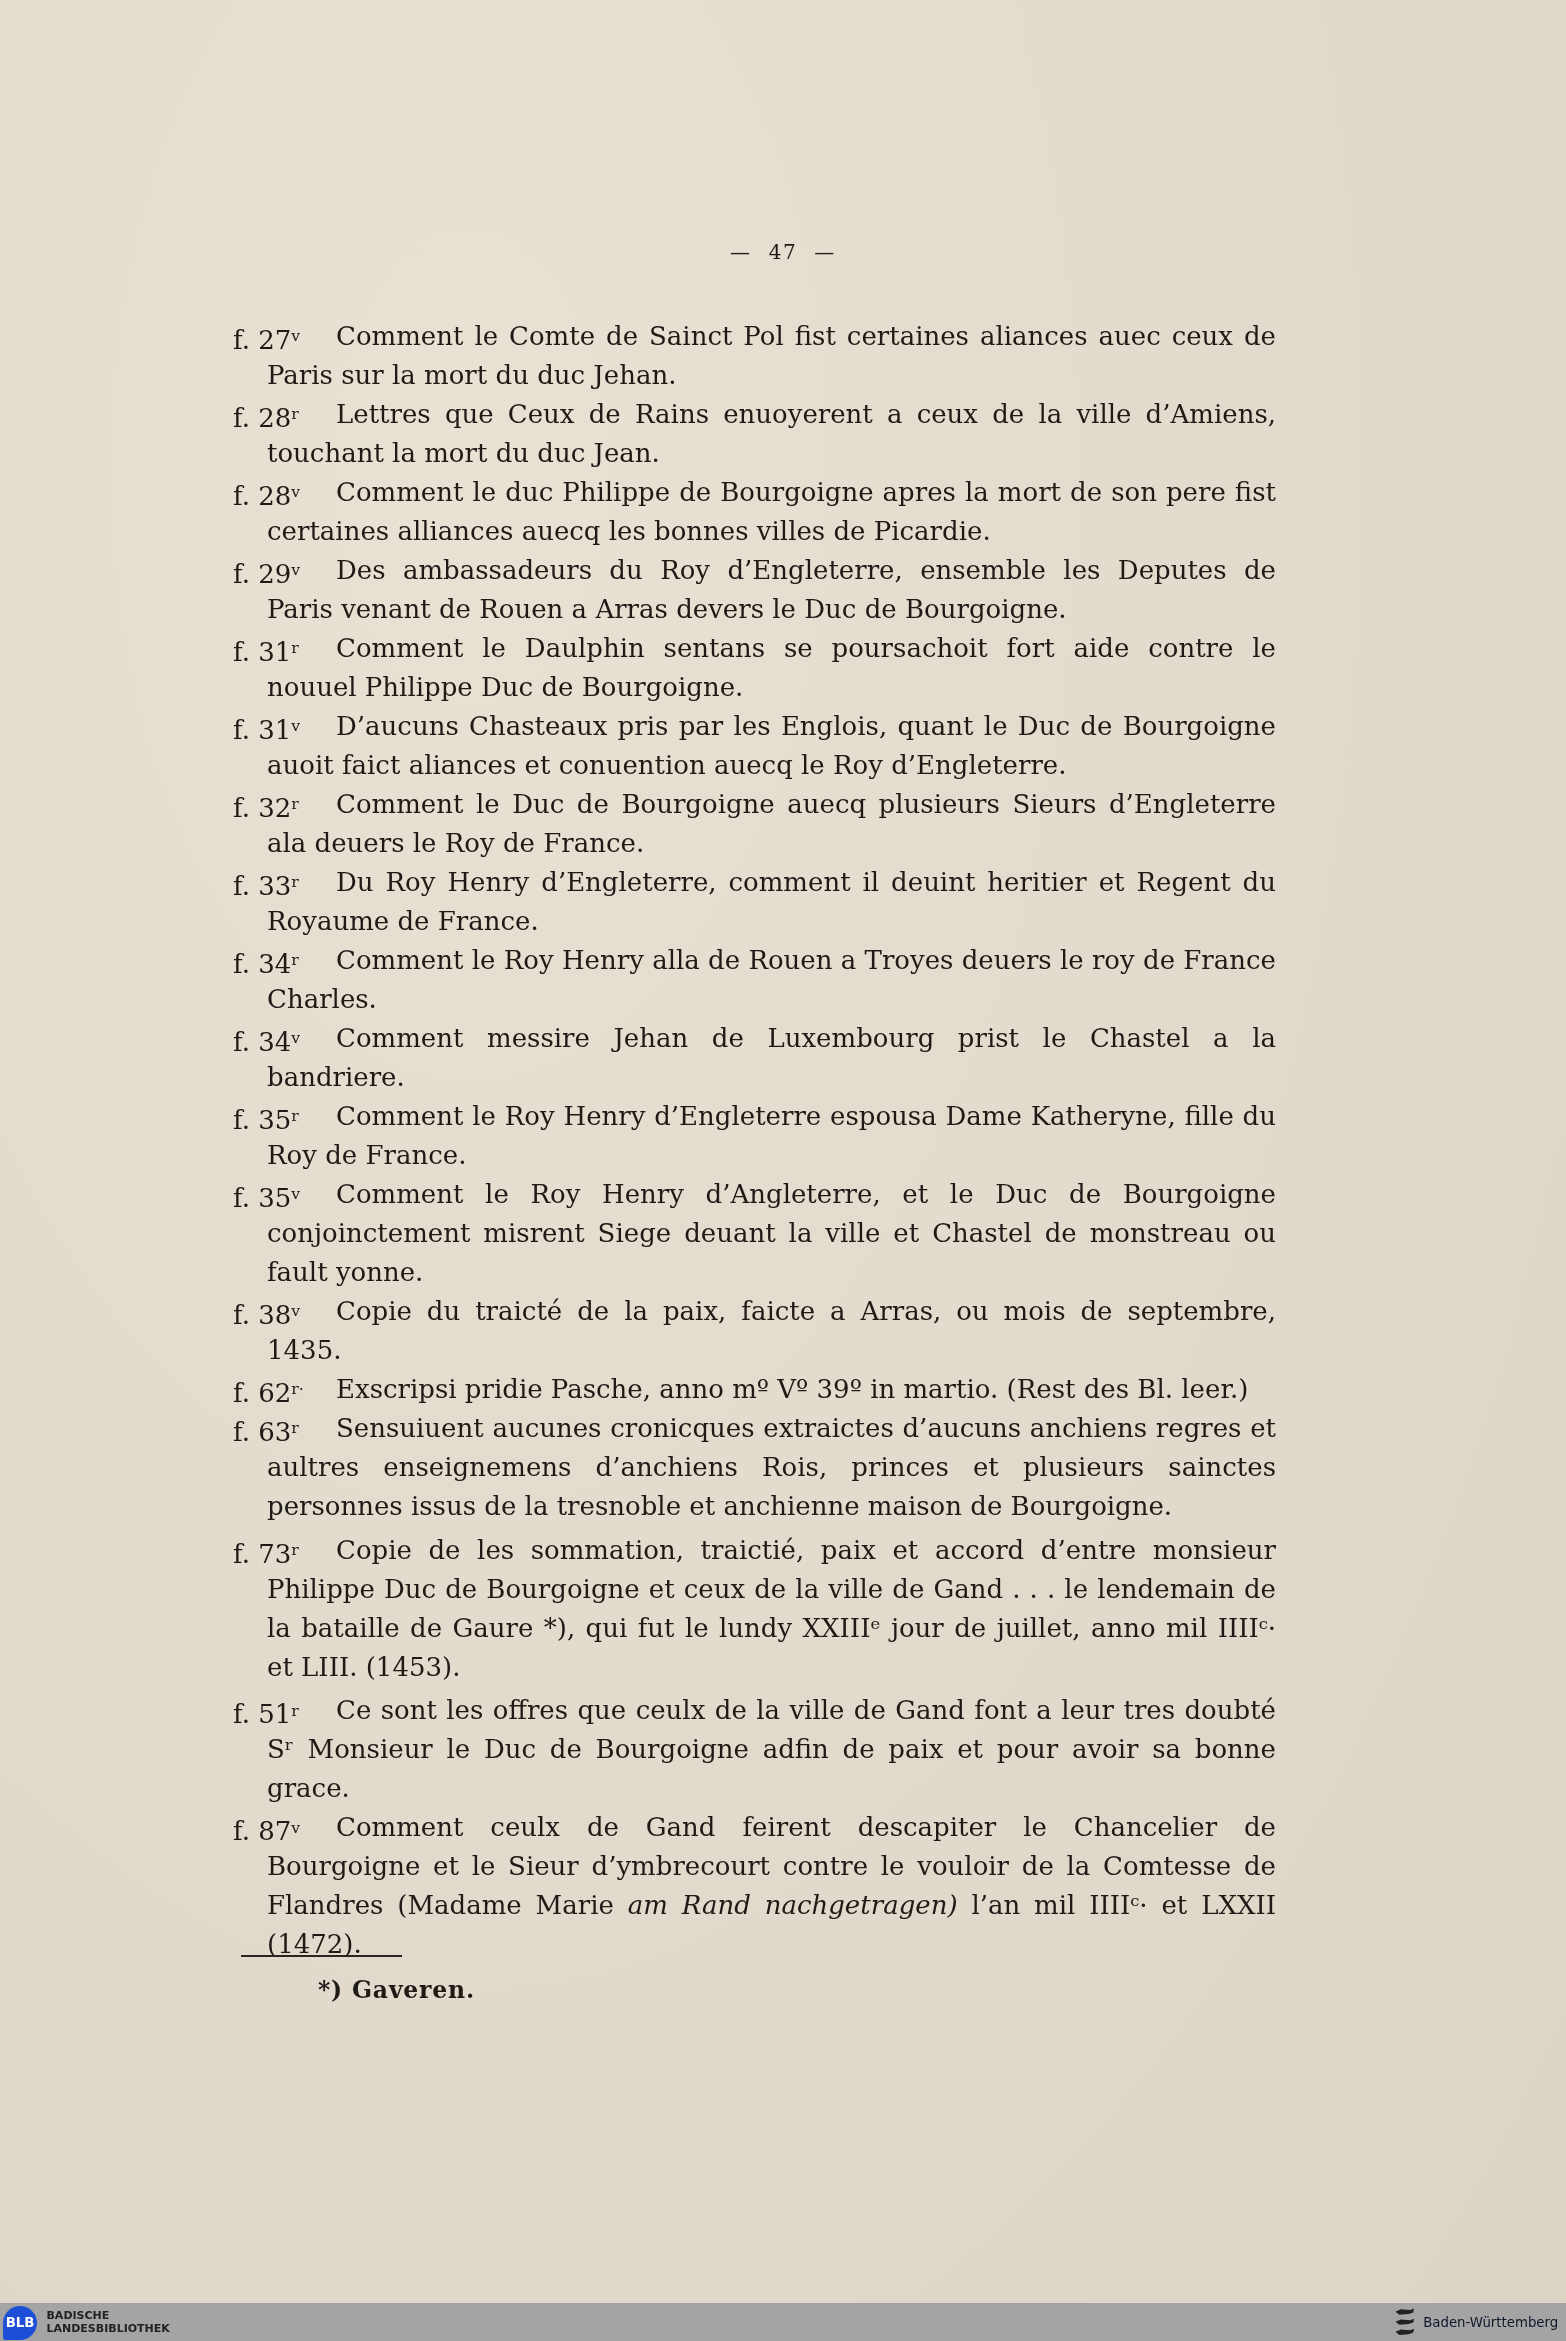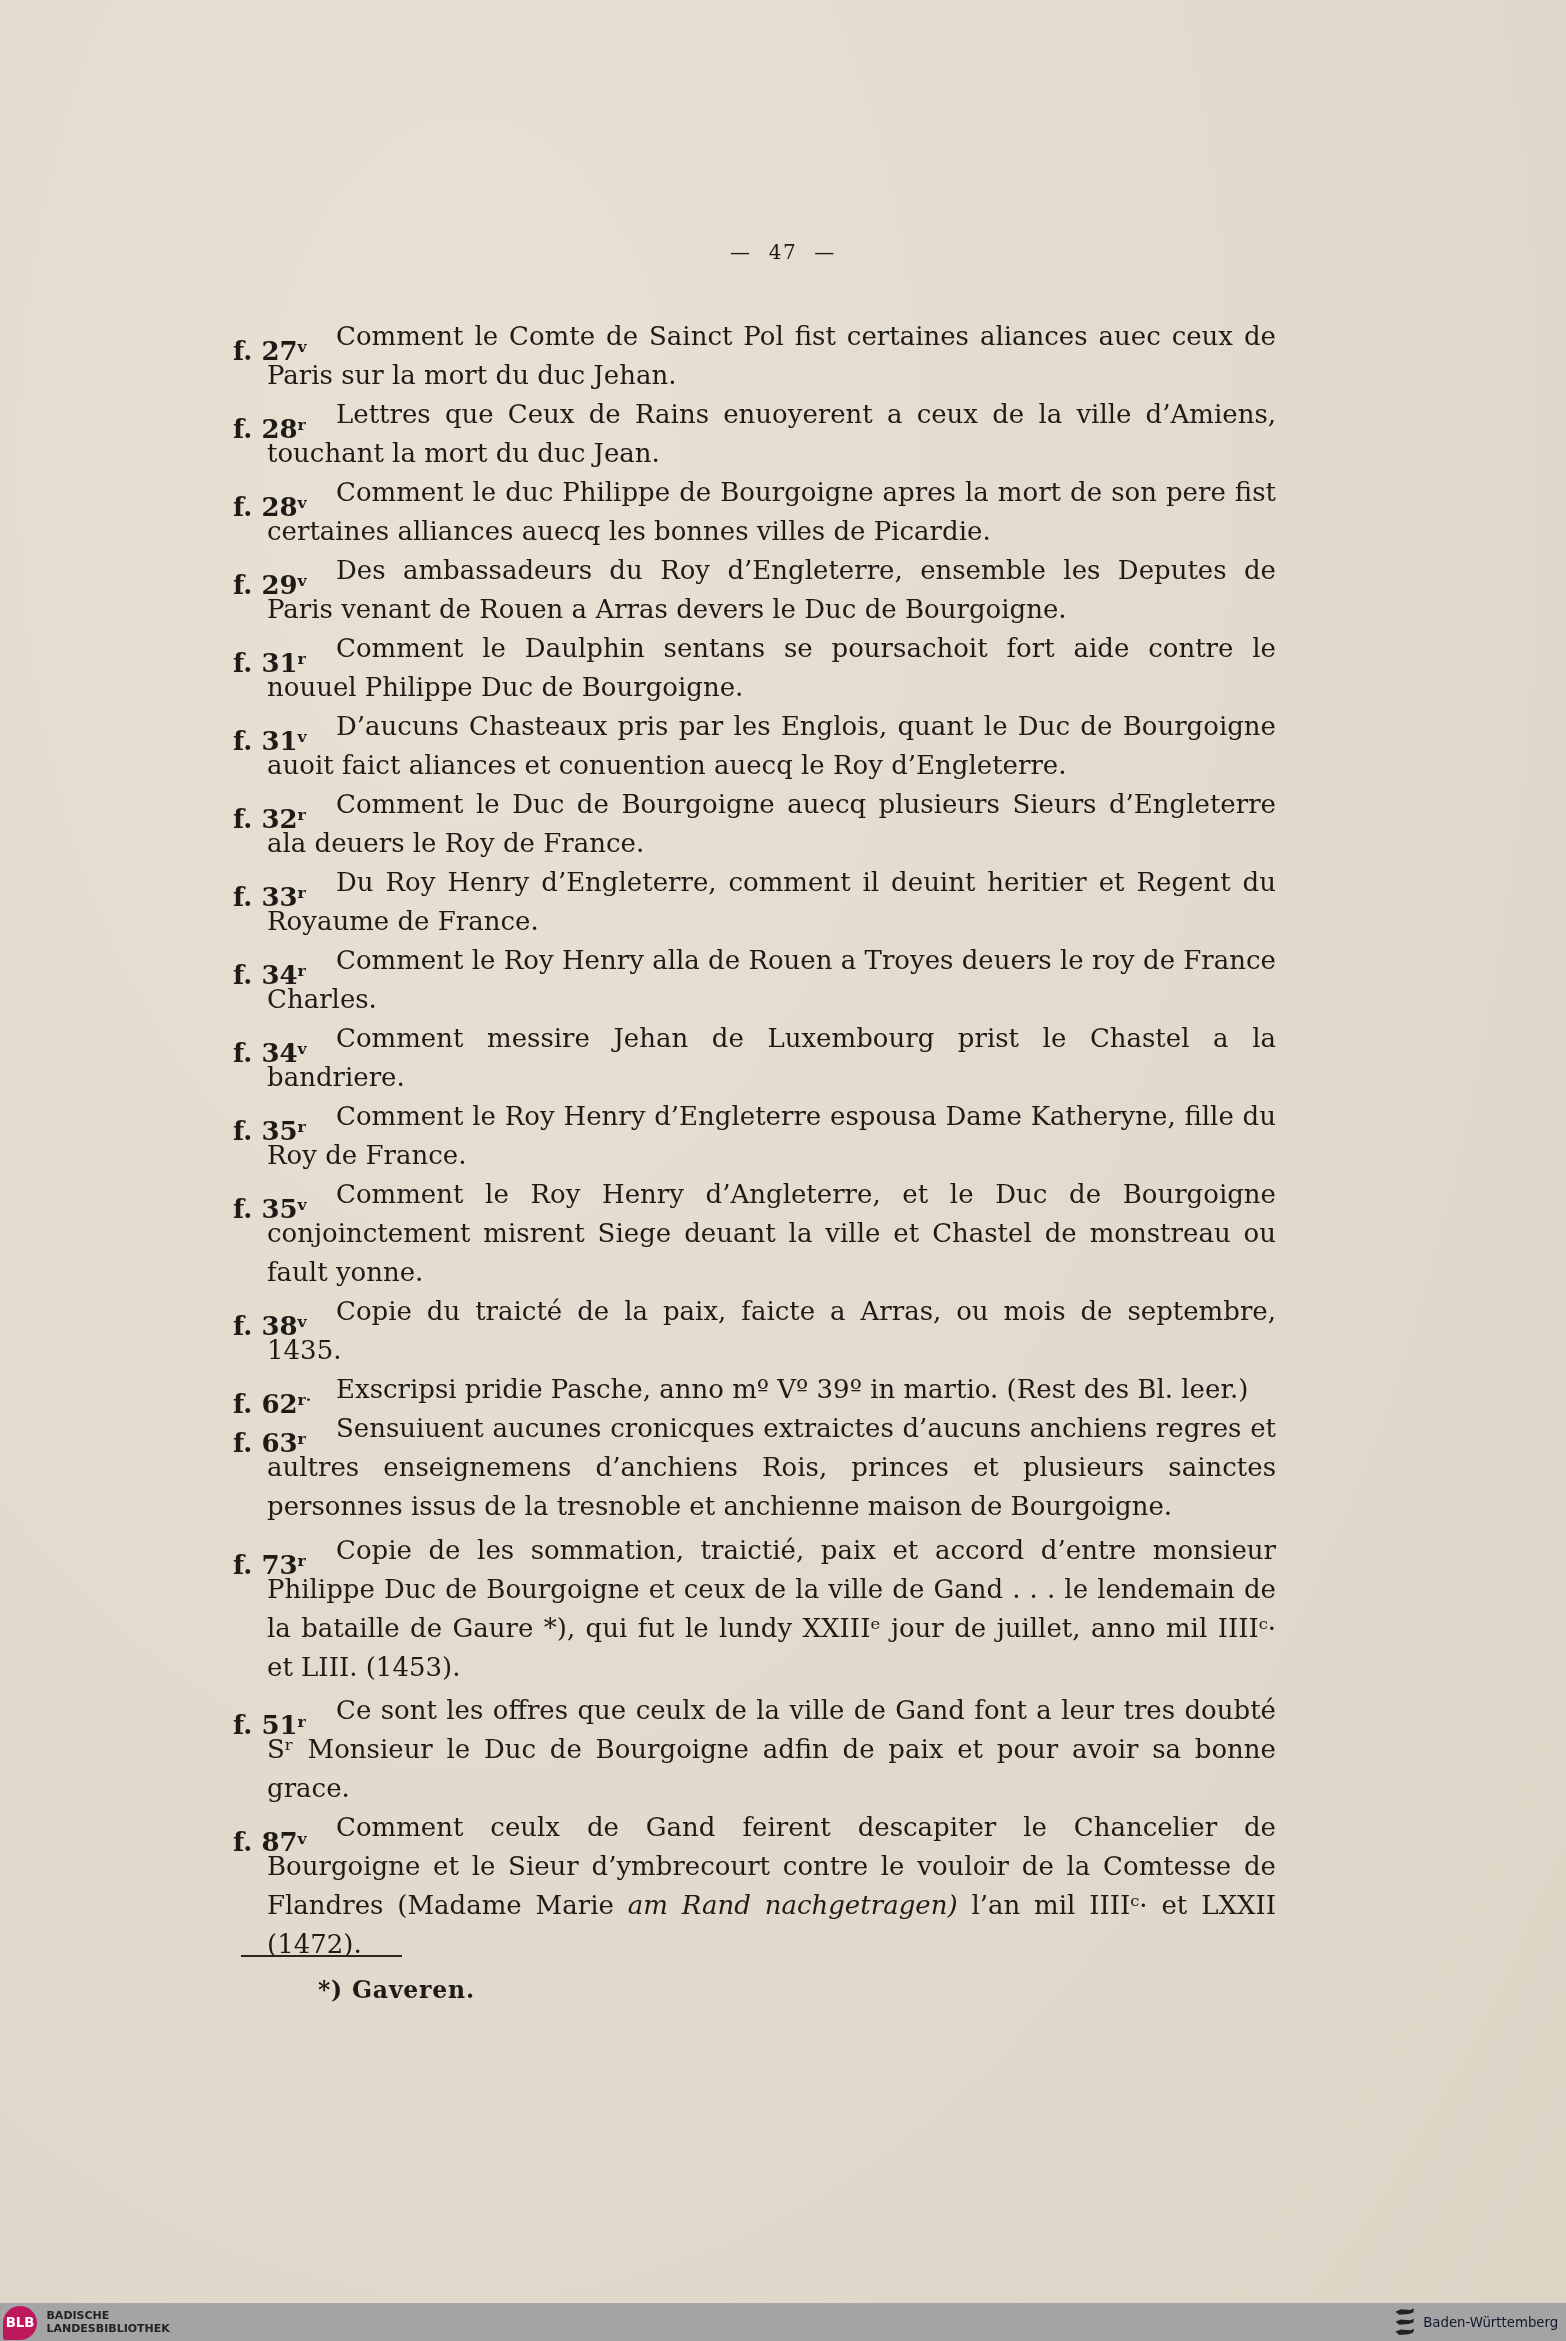--- a/index.html
+++ b/index.html
@@ -10,38 +10,38 @@
     font-family:"DejaVu Serif","Liberation Serif",serif;
     color:#1e1a16;
   }
   .page-number {
     position:absolute; top:240px; left:0; width:1566px; text-align:center;
     font-size:20px; letter-spacing:1.6px;
   }
   .page-number .dash { display:inline-block; margin:0 17px; }
   .entries { position:absolute; top:317px; left:233px; width:1043px; }
   .entry { position:relative; font-size:26px; line-height:39px; text-align:justify; text-align-last:left; margin-bottom:0; }
-  .entry .label { position:absolute; left:0; top:15px;font-weight:bold; }
+  .entry .label { position:absolute; left:0; top:4px; }
   .entry .folio sup { font-size:15.7px; vertical-align:top; position:relative; top:-4.7px; }
   .entry .body { display:block; padding-left:34px; text-indent:69px; }
   .gap { height:4.7px; }
   .it { font-style:italic; }
   .footnote-rule {
     position:absolute; top:1955px; left:241px; width:161px; height:2.3px; background:#2a2520;
   }
   .footnote {
     position:absolute; top:1976px; left:318px; font-size:23.5px; font-weight:bold; letter-spacing:0.8px;
   }
   .bottom-bar {
     position:absolute; left:0; top:2303px; width:1566px; height:39px;
     background:#a4a4a4; display:flex; align-items:center;
     font-family:"DejaVu Sans","Liberation Sans",sans-serif;
   }
   .blb-logo {
-    width:34px; height:34px; margin-left:3.1px; background:#be185d;
+    width:34px; height:34px; margin-left:3.1px; background:#1d4ed8;
     border-radius:17px 17px 17px 3.1px; color:#fff; font-weight:bold; font-size:13.3px;
     display:flex; align-items:center; justify-content:center;
   }
   .blb-name { margin-left:9.4px; font-size:11px; font-weight:bold; line-height:12.5px; color:#222; }
   .bw { margin-left:auto; margin-right:7.8px; display:flex; align-items:center; }
   .bw-lions { font-size:9.4px; line-height:7.8px; color:#222; width:23.5px; text-align:center; }
   .bw-name { margin-left:6.3px; font-size:13.3px; color:#0f172a; }
 </style>
 </head>
 <body>

